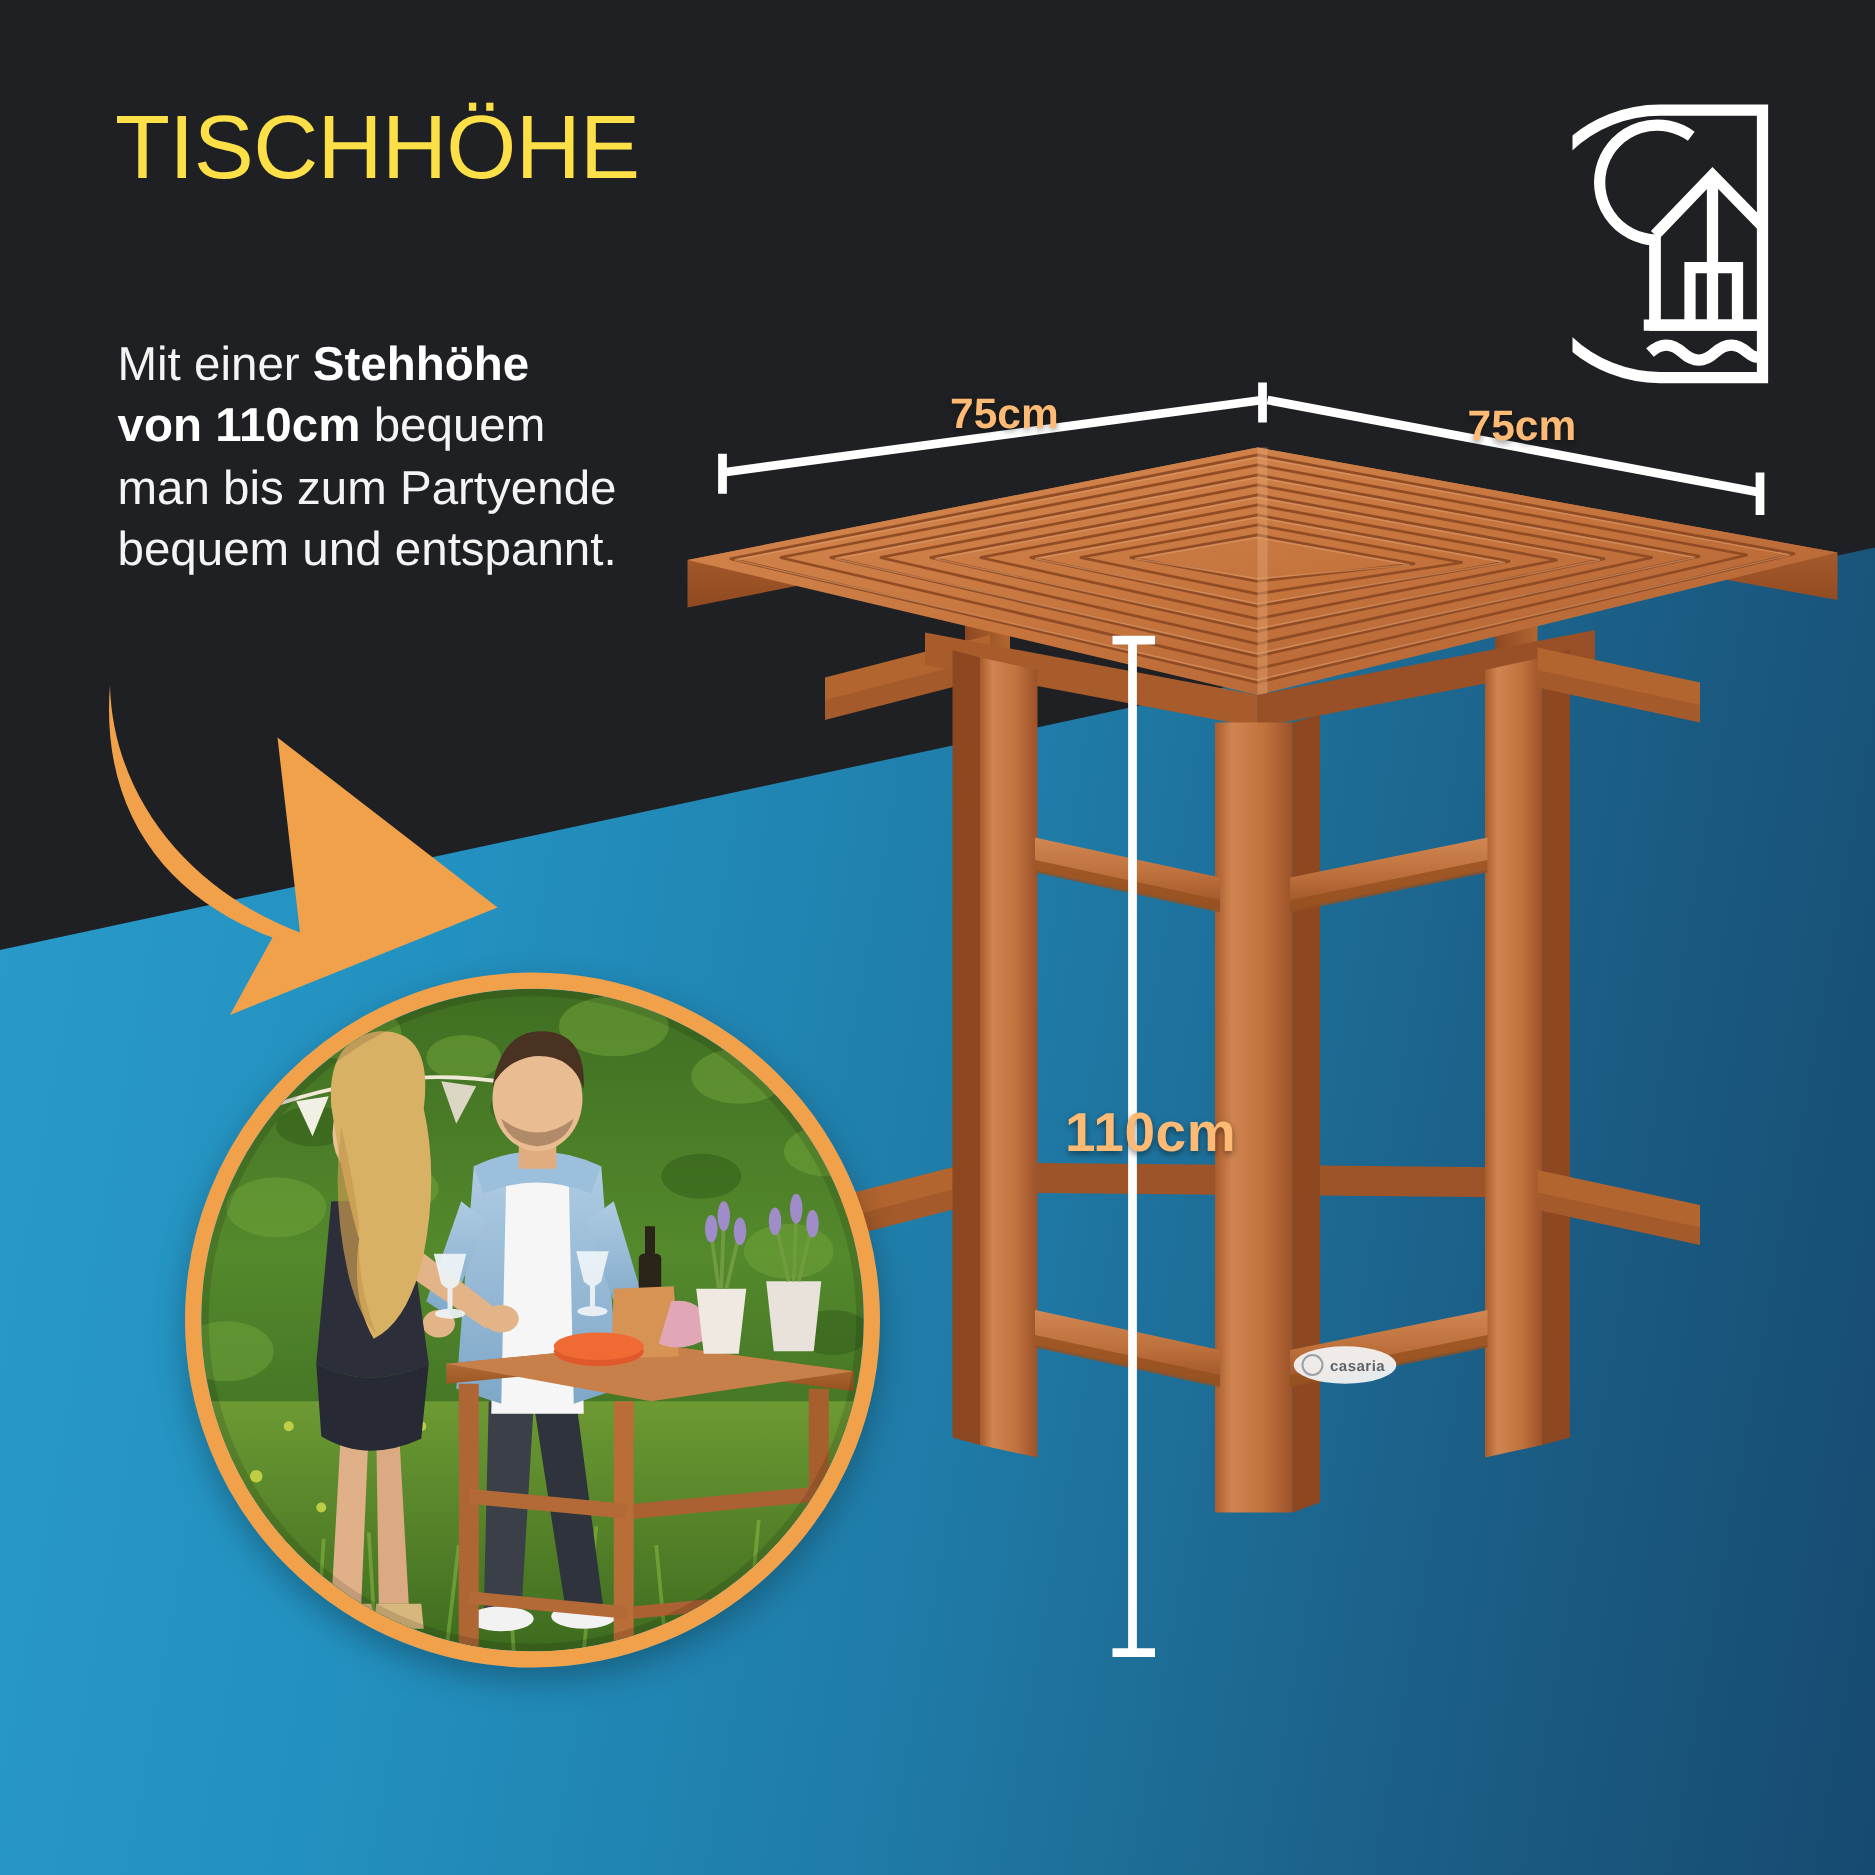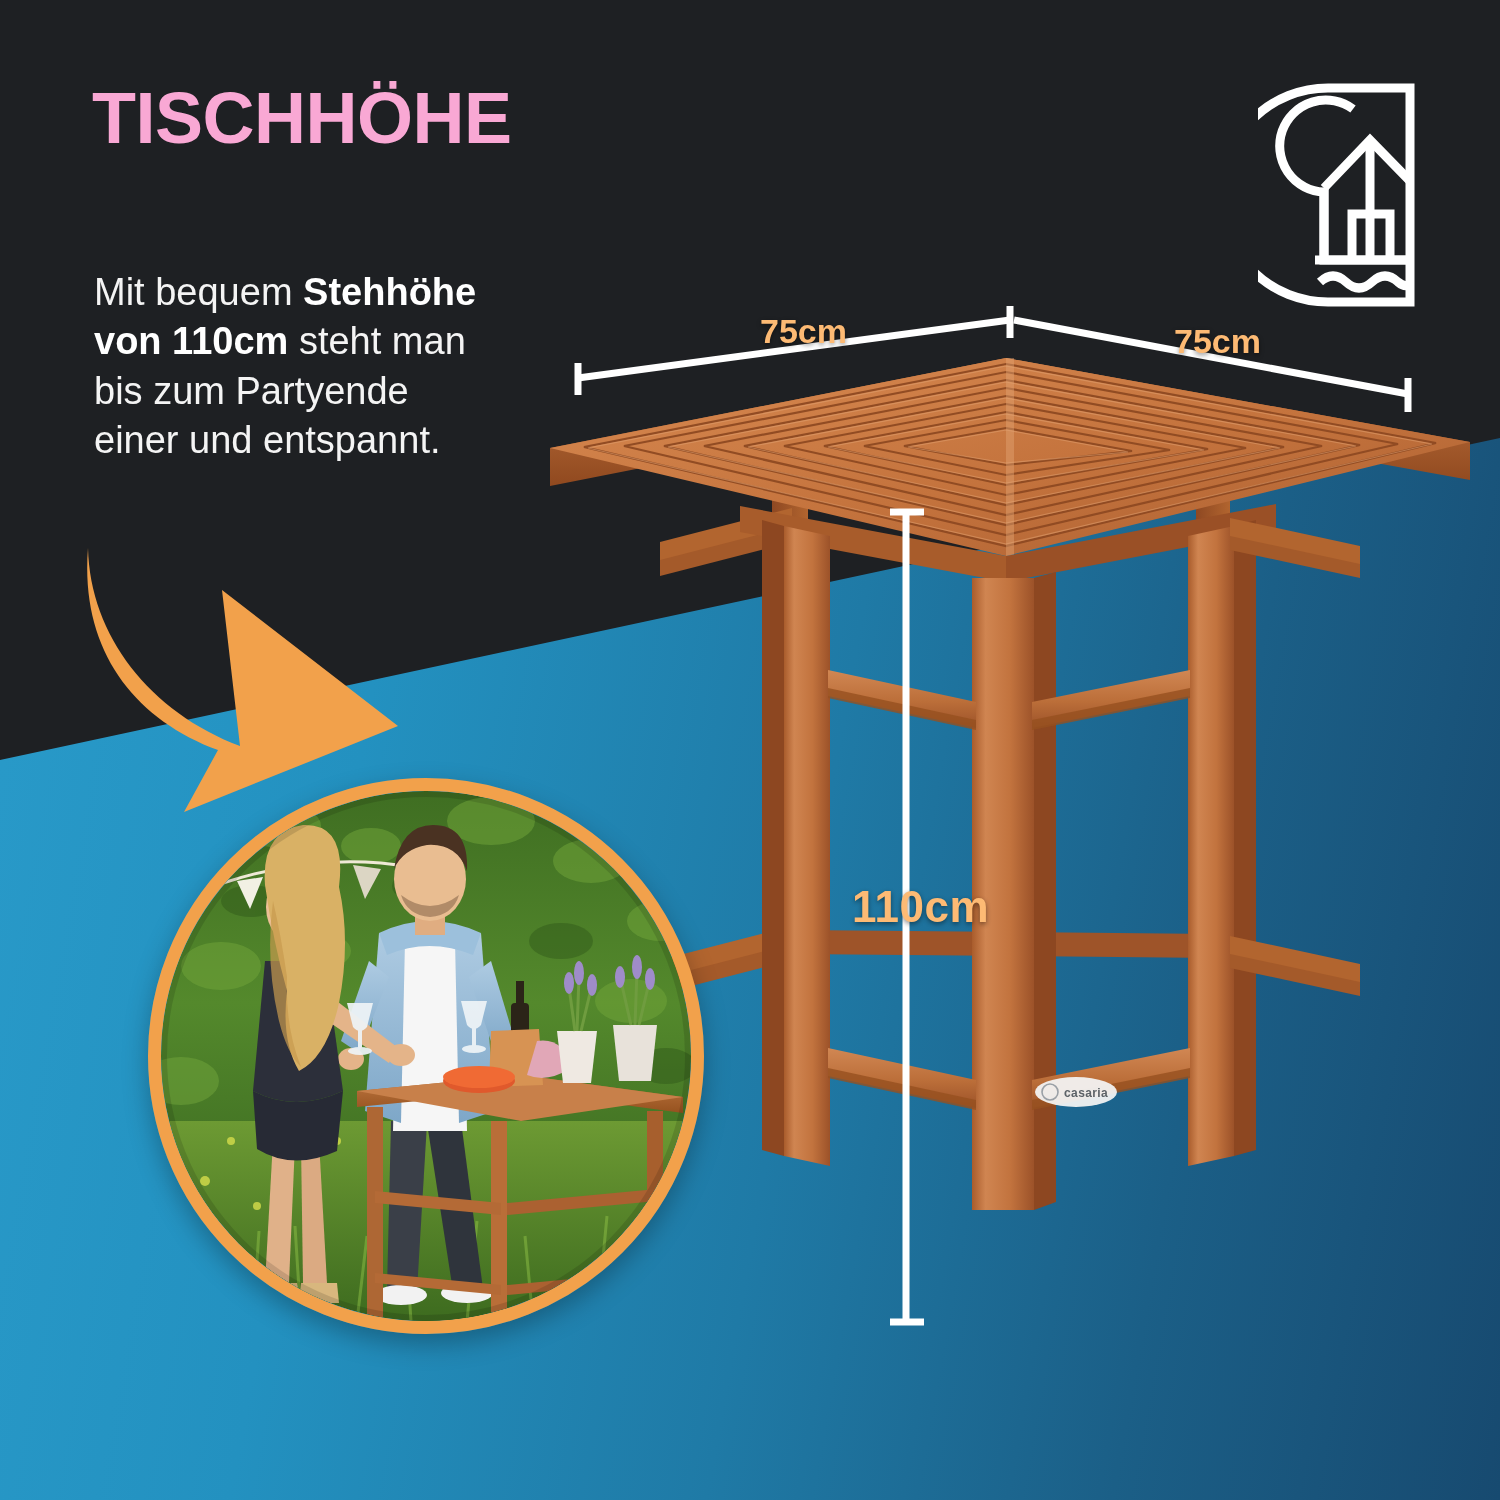--- a/index.html
+++ b/index.html
@@ -30,22 +30,22 @@
     line-height:0.96;
     letter-spacing:-0.5px;
   }
   .headline .l1 {
     display:block;
     font-size:72px; font-weight:bold;
     color:#f2a14b;
   }
   .headline .l2 {
     display:block;
-    font-size:72px; font-weight:bold;
-    color:#f9a8d4;
+    font-size:72px; font-weight:normal;
+    color:#fde047;
     margin-top:6px;
   }
 
   .body-copy {
     position:absolute; left:94px; top:268px;
     width:400px;
     font-size:38px;
     line-height:1.30;
     color:#f4f4f4;
     font-weight:300;
@@ -238,21 +238,21 @@
   </svg>
 
   <span class="dim-label dim-75-left">75cm</span>
   <span class="dim-label dim-75-right">75cm</span>
   <span class="dim-label dim-110">110cm</span>
 
   <div class="headline">
     <span class="l2">TISCHHÖHE</span>
   </div>
 
-  <p class="body-copy"><span>Mit bequem </span><b>Stehhöhe von 110cm</b><span> steht man bis zum Partyende einer und entspannt.</span></p>
+  <p class="body-copy"><span>Mit einer </span><b>Stehhöhe von 110cm</b><span> bequem man bis zum Partyende bequem und entspannt.</span></p>
 
   <div class="logo">
     <svg viewBox="0 0 170 226" width="170" height="226" aria-hidden="true">
       <g fill="none" stroke="#ffffff" stroke-width="9" stroke-linejoin="miter">
 
         <path d="M152 6 L152 220 L70 220 A107 107 0 0 1 70 6 Z"></path>
 
         <path d="M95 27 A46 46 0 1 0 66 110"></path>
 
         <path d="M152 99 L112 58 L66 106"></path>

